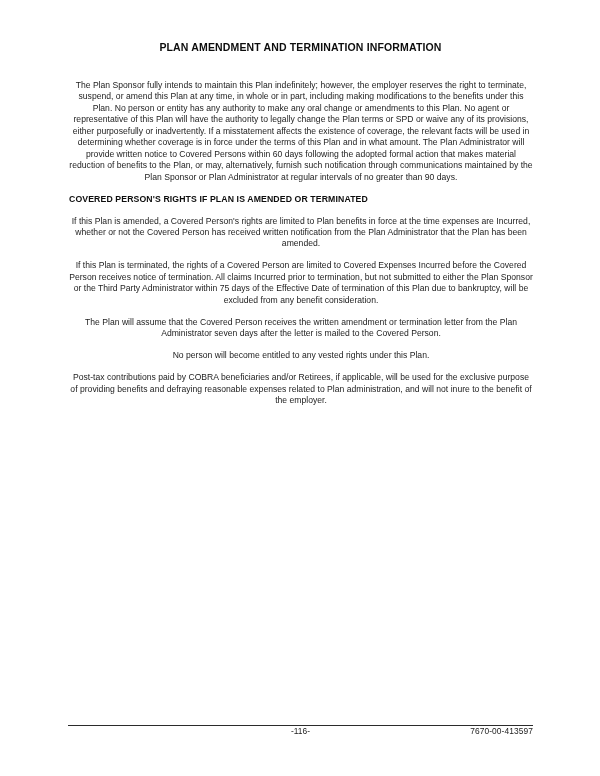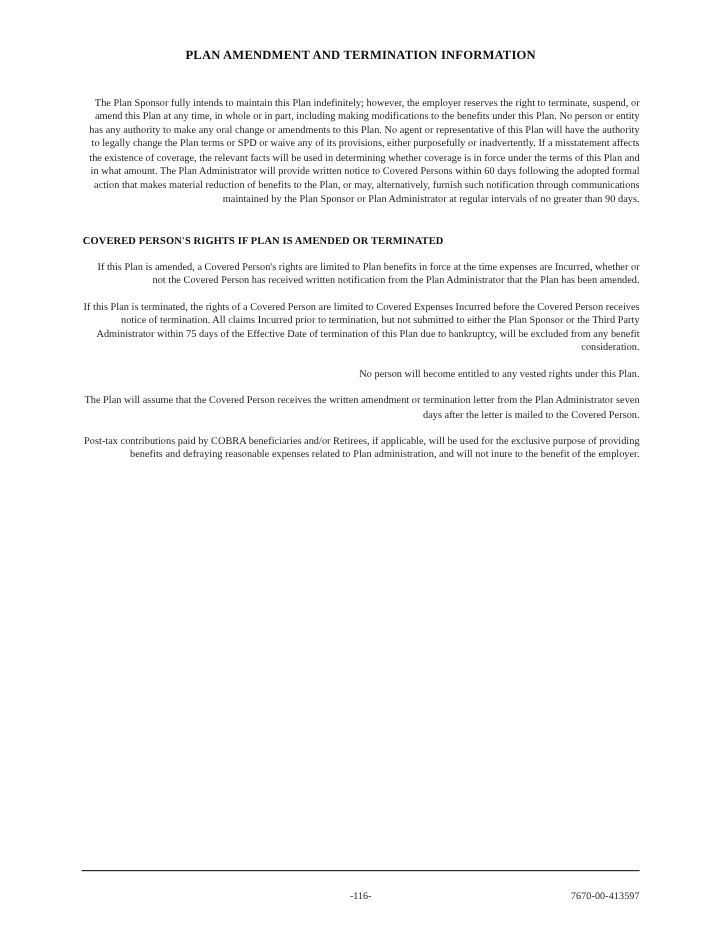--- a/index.html
+++ b/index.html
@@ -5,21 +5,21 @@
   html, body {
     margin: 0;
     padding: 0;
     background: #ffffff;
   }
   .page {
     position: relative;
     width: 600px;
     height: 776px;
     background: #ffffff;
-    font-family: Liberation Serif, serif;
+    font-family: Liberation Sans, sans-serif;
     color: #1a1a1a;
     overflow: hidden;
     box-sizing: border-box;
   }
 
   
   .doc-title {
     position: absolute;
     top: 41px;
     left: 68px;
@@ -37,54 +37,54 @@
     top: 80px;
     left: 69px;
     width: 464px;
   }
 
   .para {
     font-size: 8.6px;
     line-height: 11.45px;
     color: #1c1c1c;
     margin: 0 0 10.5px 0;
-    text-align: right;
+    text-align: center;
     white-space: pre-line;
     letter-spacing: 0.01px;
   }
 
   .section-head {
     font-size: 8.7px;
     font-weight: bold;
     line-height: 11.45px;
     color: #0d0d0d;
     margin: 4.5px 0 10.5px 0;
     letter-spacing: 0.12px;
   }
 
-  .gap-before { margin-top: 23px; }
+  .gap-before { margin-top: 10px; }
 
   
   .footer {
     position: absolute;
     left: 68px;
     top: 725px;
     width: 465px;
   }
   .footer-rule {
     width: 100%;
     height: 1px;
     background: #2b2b2b;
     line-height: 0;
     font-size: 0;
   }
   .footer-row {
     position: relative;
     height: 16px;
-    margin-top: 16px;
+    margin-top: 0;
   }
   .page-number {
     position: absolute;
     left: 0;
     right: 0;
     text-align: center;
     font-size: 8.4px;
     color: #1c1c1c;
   }
   .doc-code {
@@ -101,22 +101,22 @@
 
 <div class="page">
 
   <div class="doc-title">PLAN AMENDMENT AND TERMINATION INFORMATION</div>
 
   <div class="content">
       <div class="para">The Plan Sponsor fully intends to maintain this Plan indefinitely; however, the employer reserves the right to terminate, suspend, or amend this Plan at any time, in whole or in part, including making modifications to the benefits under this Plan.  No person or entity has any authority to make any oral change or amendments to this Plan.  No agent or representative of this Plan will have the authority to legally change the Plan terms or SPD or waive any of its provisions, either purposefully or inadvertently.  If a misstatement affects the existence of coverage, the relevant facts will be used in determining whether coverage is in force under the terms of this Plan and in what amount.  The Plan Administrator will provide written notice to Covered Persons within 60 days following the adopted formal action that makes material reduction of benefits to the Plan, or may, alternatively, furnish such notification through communications maintained by the Plan Sponsor or Plan Administrator at regular intervals of no greater than 90 days.</div>
       <div class="section-head gap-before">COVERED PERSON'S RIGHTS IF PLAN IS AMENDED OR TERMINATED</div>
       <div class="para">If this Plan is amended, a Covered Person's rights are limited to Plan benefits in force at the time expenses are Incurred, whether or not the Covered Person has received written notification from the Plan Administrator that the Plan has been amended.</div>
       <div class="para">If this Plan is terminated, the rights of a Covered Person are limited to Covered Expenses Incurred before the Covered Person receives notice of termination.  All claims Incurred prior to termination, but not submitted to either the Plan Sponsor or the Third Party Administrator within 75 days of the Effective Date of termination of this Plan due to bankruptcy, will be excluded from any benefit consideration.</div>
+      <div class="para">The Plan will assume that the Covered Person receives the written amendment or termination letter from the Plan Administrator seven days after the letter is mailed to the Covered Person.</div>
       <div class="para">No person will become entitled to any vested rights under this Plan.</div>
-      <div class="para">The Plan will assume that the Covered Person receives the written amendment or termination letter from the Plan Administrator seven days after the letter is mailed to the Covered Person.</div>
       <div class="para">Post-tax contributions paid by COBRA beneficiaries and/or Retirees, if applicable, will be used for the exclusive purpose of providing benefits and defraying reasonable expenses related to Plan administration, and will not inure to the benefit of the employer.</div>
     </div>
 
   <div class="footer">
     <div class="footer-rule"></div>
     <div class="footer-row">
       <div class="page-number">-116-</div>
       <div class="doc-code">7670-00-413597</div>
     </div>
   </div>

